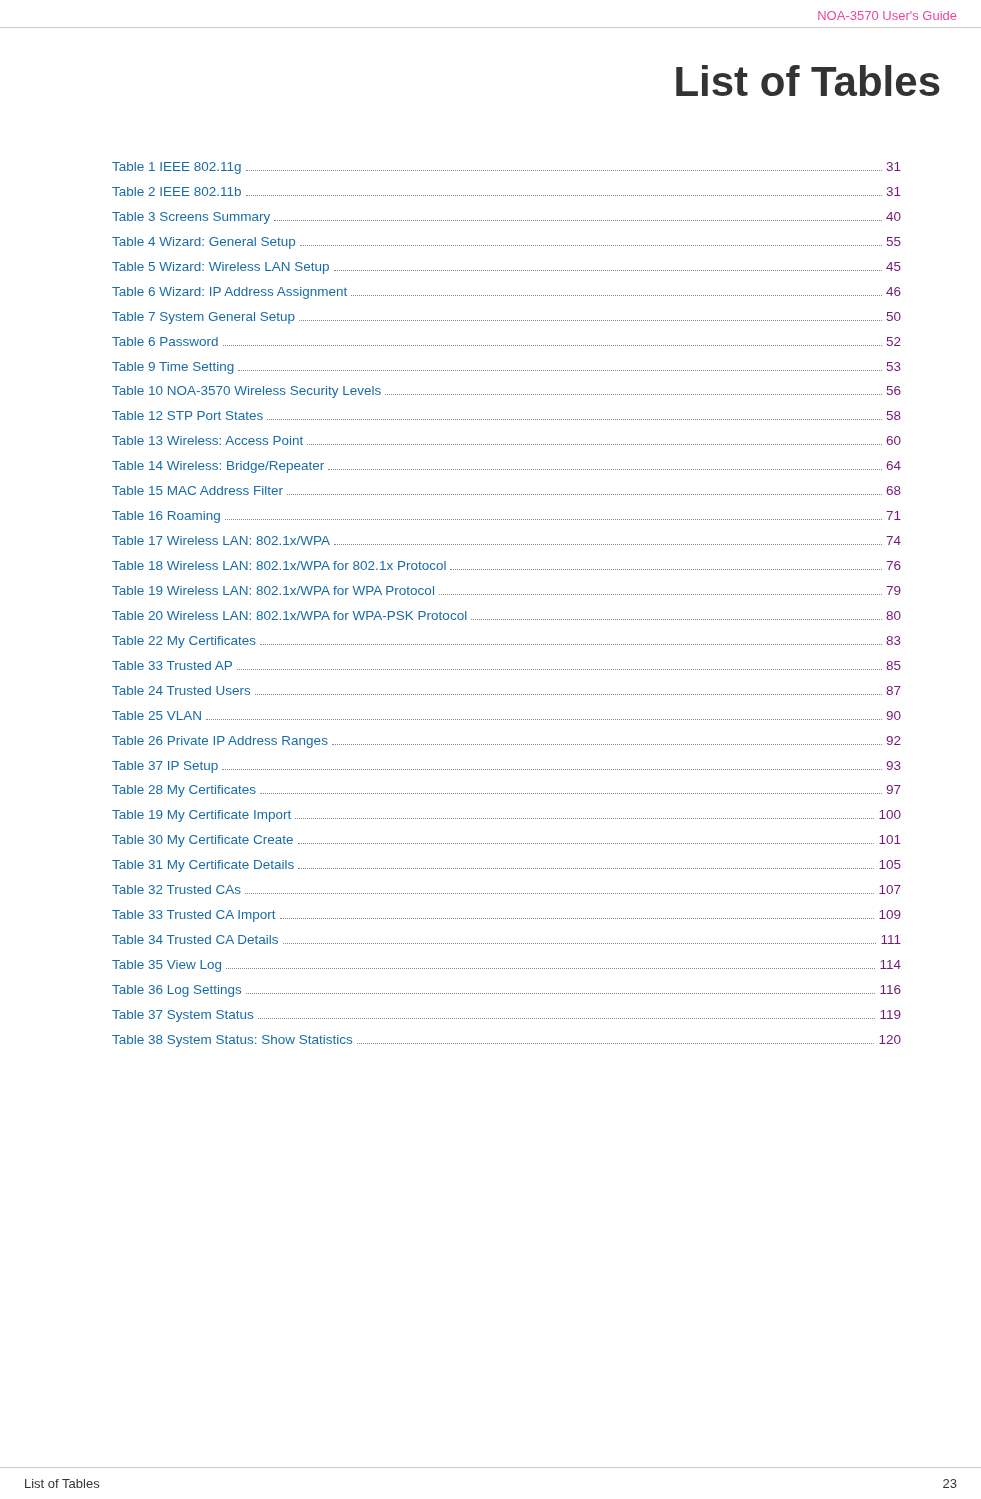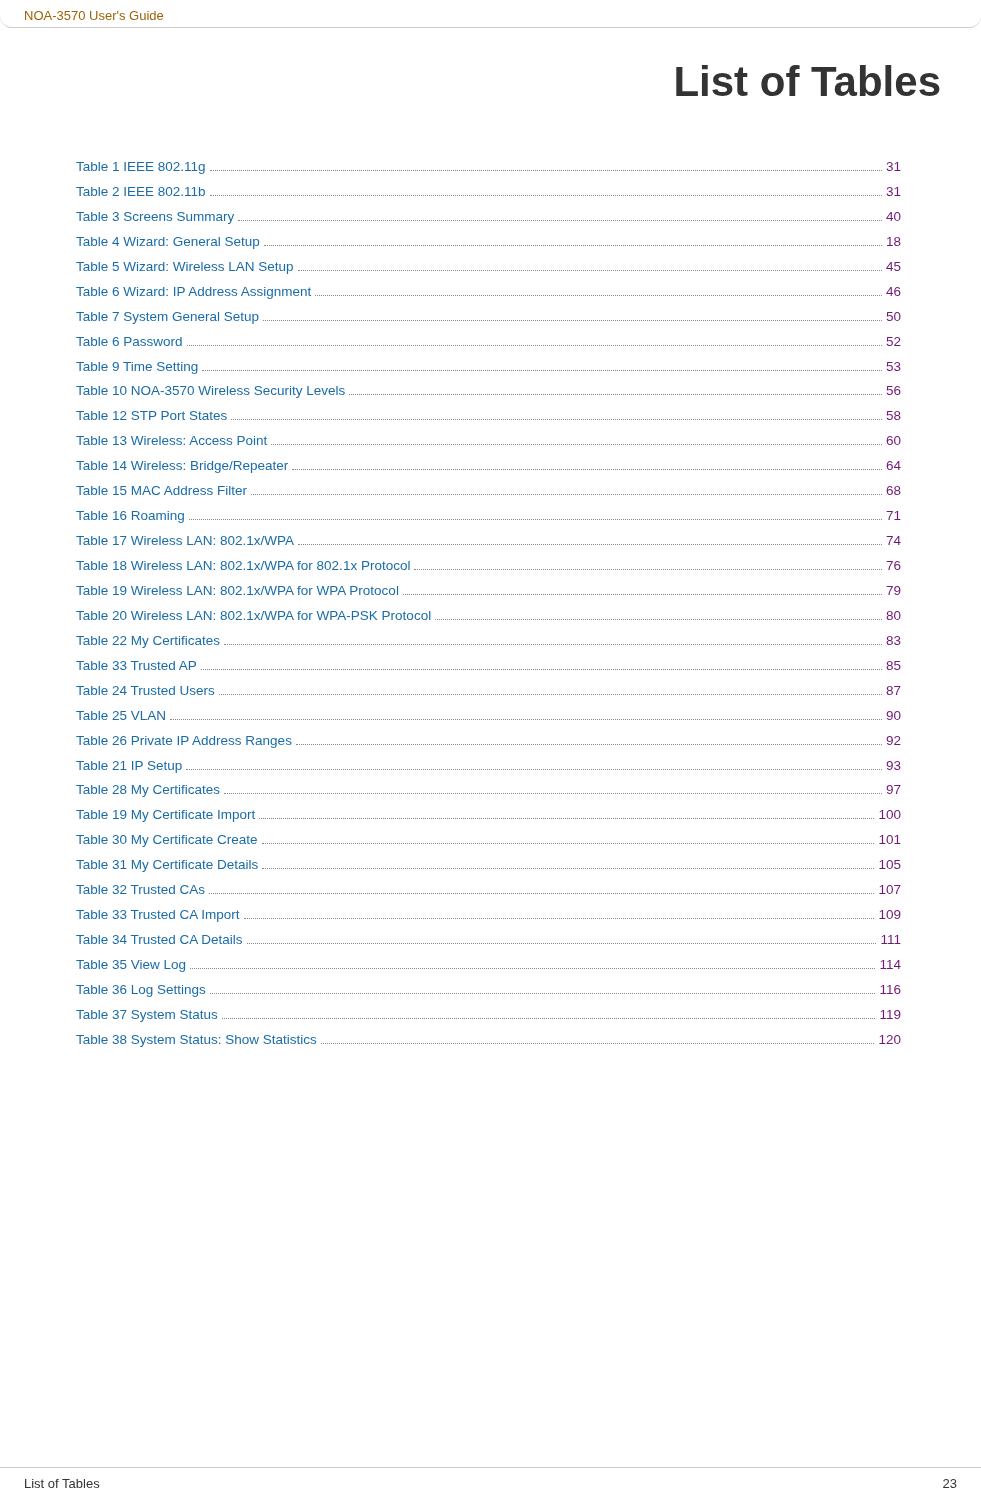--- a/index.html
+++ b/index.html
@@ -18,39 +18,38 @@
 
     .page-container {
       width: 981px;
       min-height: 1499px;
       background: #ffffff;
       display: flex;
       flex-direction: column;
     }
 
     .header {
-      text-align: left;
+      text-align: right;
       padding: 8px 24px 4px 24px;
       border-bottom: 1px solid #cccccc;
       font-size: 13px;
-      color: #a16207;
-      border-radius: 12px;
+      color: #ec4899;
     }
 
     .main-title {
       text-align: right;
       padding: 30px 40px 40px 40px;
       font-size: 42px;
       font-weight: bold;
       color: #333333;
       font-family: Arial, Helvetica, sans-serif;
     }
 
     .content-area {
-      padding: 10px 80px 40px 76px;
+      padding: 10px 80px 40px 112px;
       flex: 1;
     }
 
     .toc-entry {
       display: flex;
       align-items: baseline;
       margin-bottom: 2px;
       font-size: 13.5px;
       line-height: 1.7;
     }
@@ -116,21 +115,21 @@
         <span class="toc-page">31</span>
       </div>
       <div class="toc-entry">
         <span class="toc-label">Table 3 Screens Summary</span>
         <span class="toc-dots"></span>
         <span class="toc-page">40</span>
       </div>
       <div class="toc-entry">
         <span class="toc-label">Table 4 Wizard: General Setup</span>
         <span class="toc-dots"></span>
-        <span class="toc-page">18</span>
+        <span class="toc-page">55</span>
       </div>
       <div class="toc-entry">
         <span class="toc-label">Table 5 Wizard: Wireless LAN Setup</span>
         <span class="toc-dots"></span>
         <span class="toc-page">45</span>
       </div>
       <div class="toc-entry">
         <span class="toc-label">Table 6 Wizard: IP Address Assignment</span>
         <span class="toc-dots"></span>
         <span class="toc-page">46</span>
@@ -219,21 +218,21 @@
         <span class="toc-label">Table 25 VLAN</span>
         <span class="toc-dots"></span>
         <span class="toc-page">90</span>
       </div>
       <div class="toc-entry">
         <span class="toc-label">Table 26 Private IP Address Ranges</span>
         <span class="toc-dots"></span>
         <span class="toc-page">92</span>
       </div>
       <div class="toc-entry">
-        <span class="toc-label">Table 21 IP Setup</span>
+        <span class="toc-label">Table 37 IP Setup</span>
         <span class="toc-dots"></span>
         <span class="toc-page">93</span>
       </div>
       <div class="toc-entry">
         <span class="toc-label">Table 28 My Certificates</span>
         <span class="toc-dots"></span>
         <span class="toc-page">97</span>
       </div>
       <div class="toc-entry">
         <span class="toc-label">Table 19 My Certificate Import</span>

